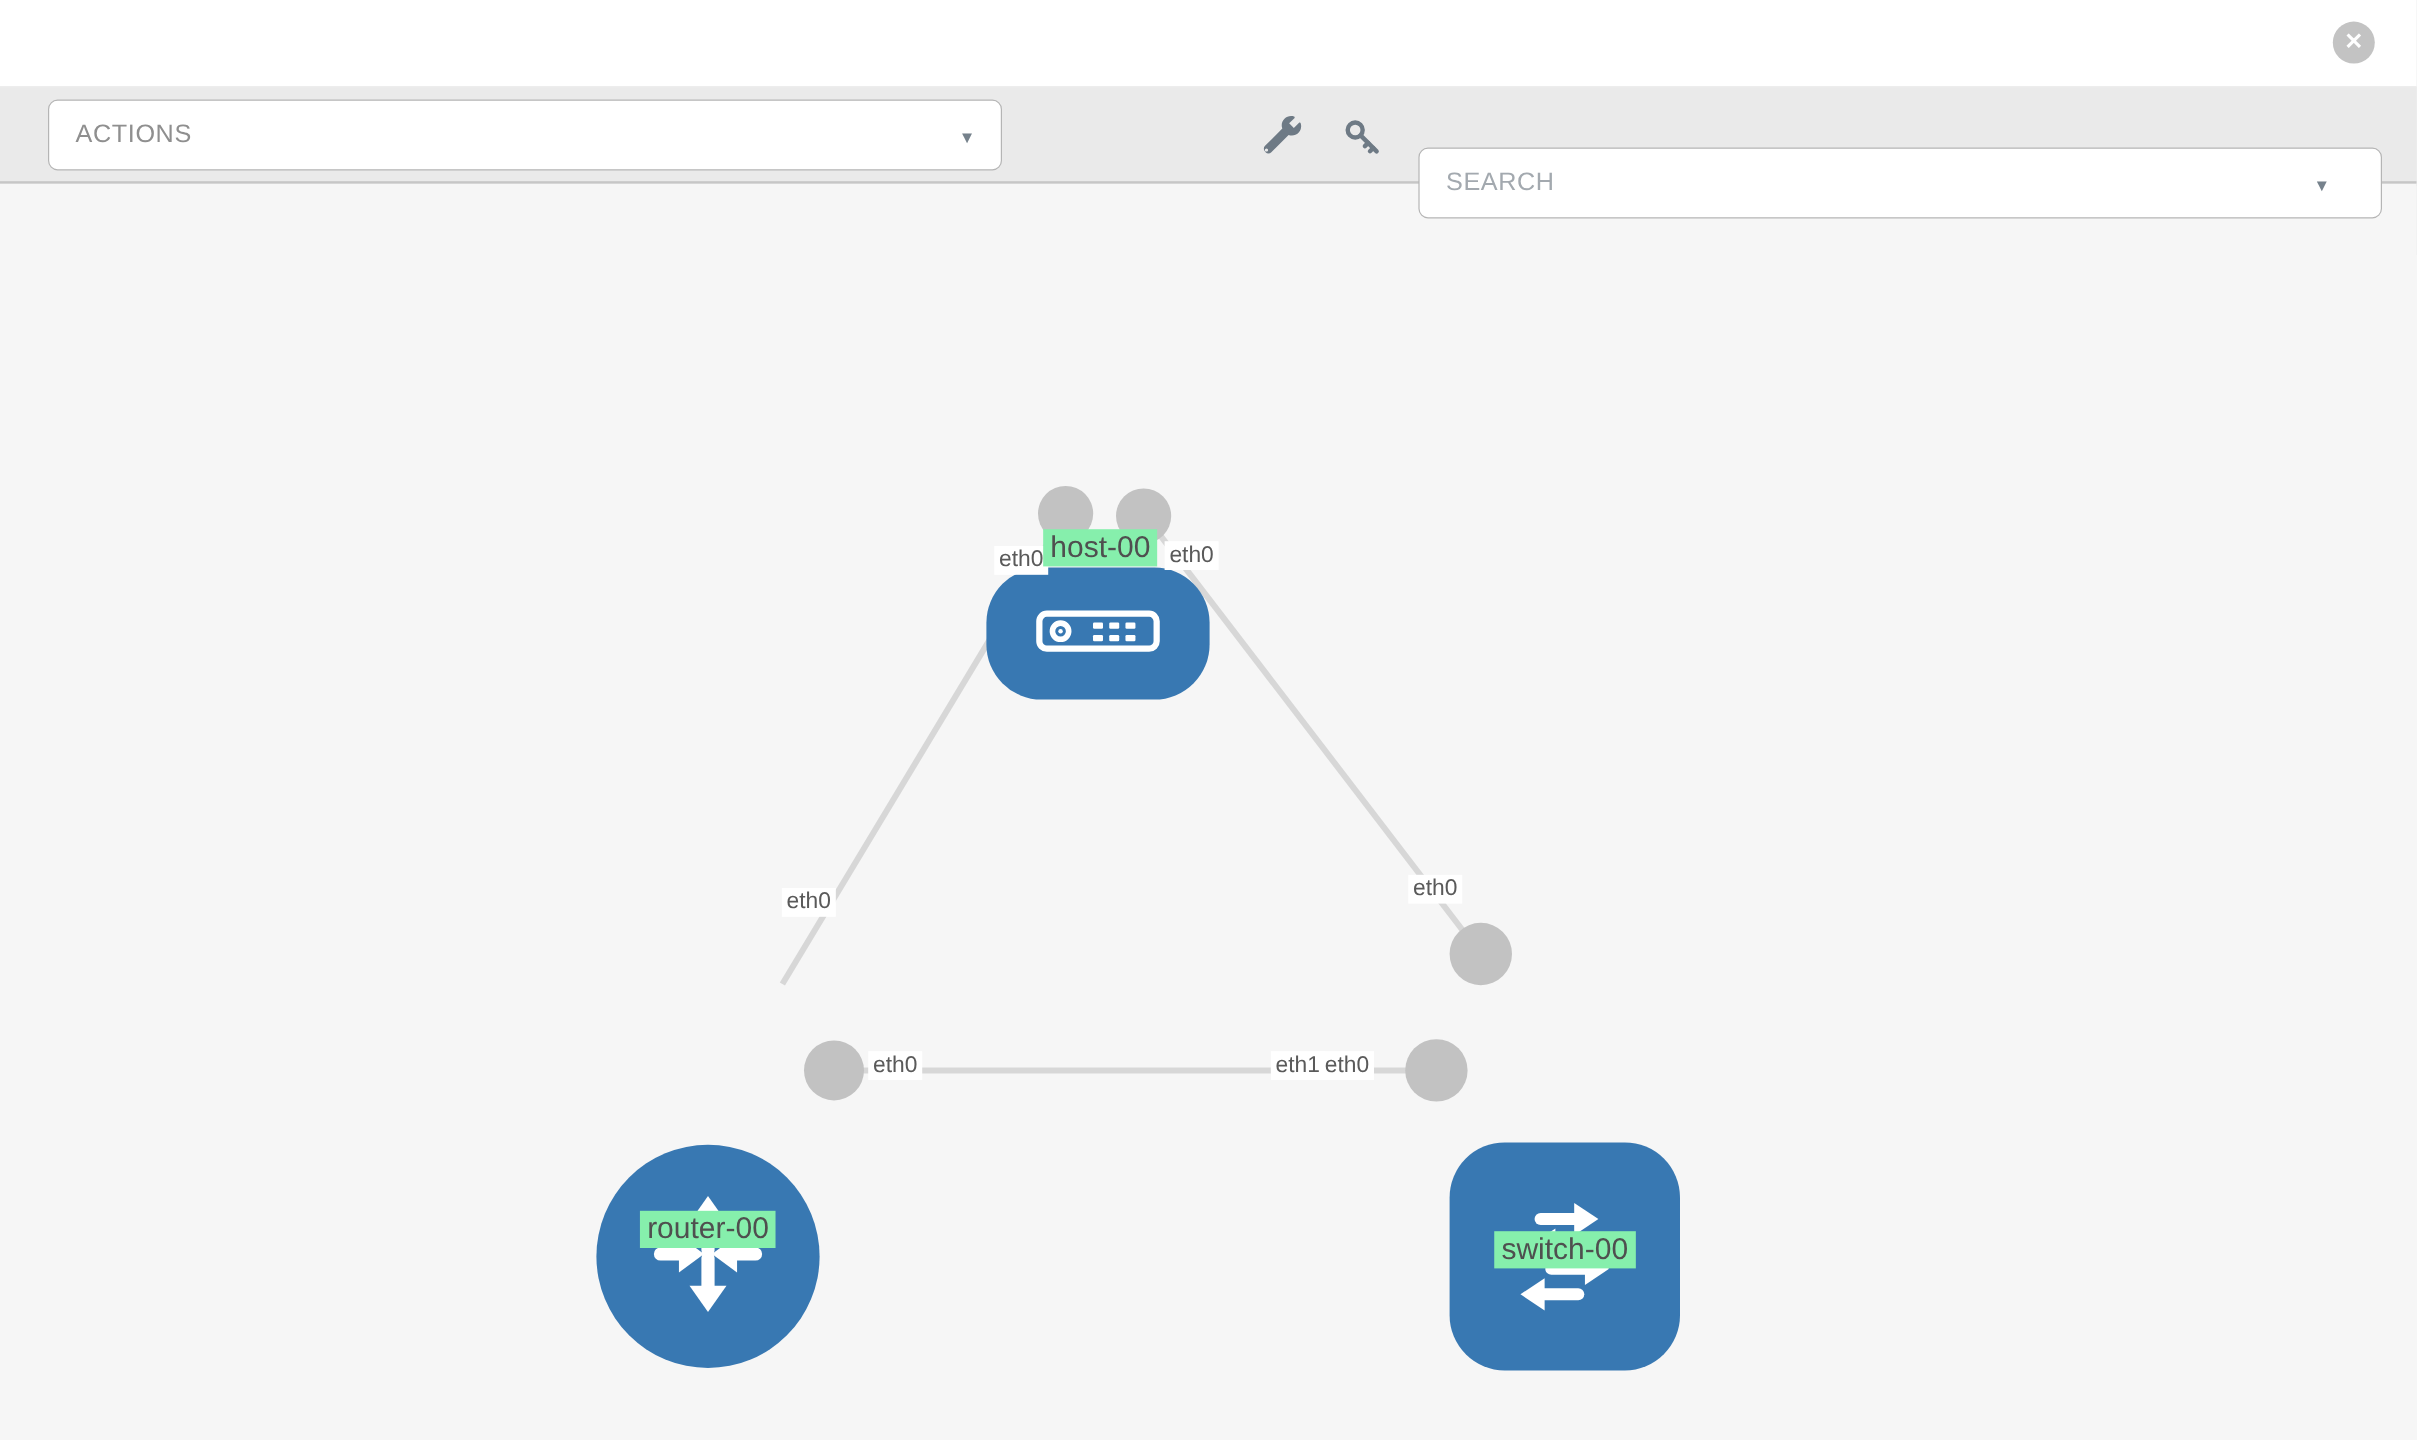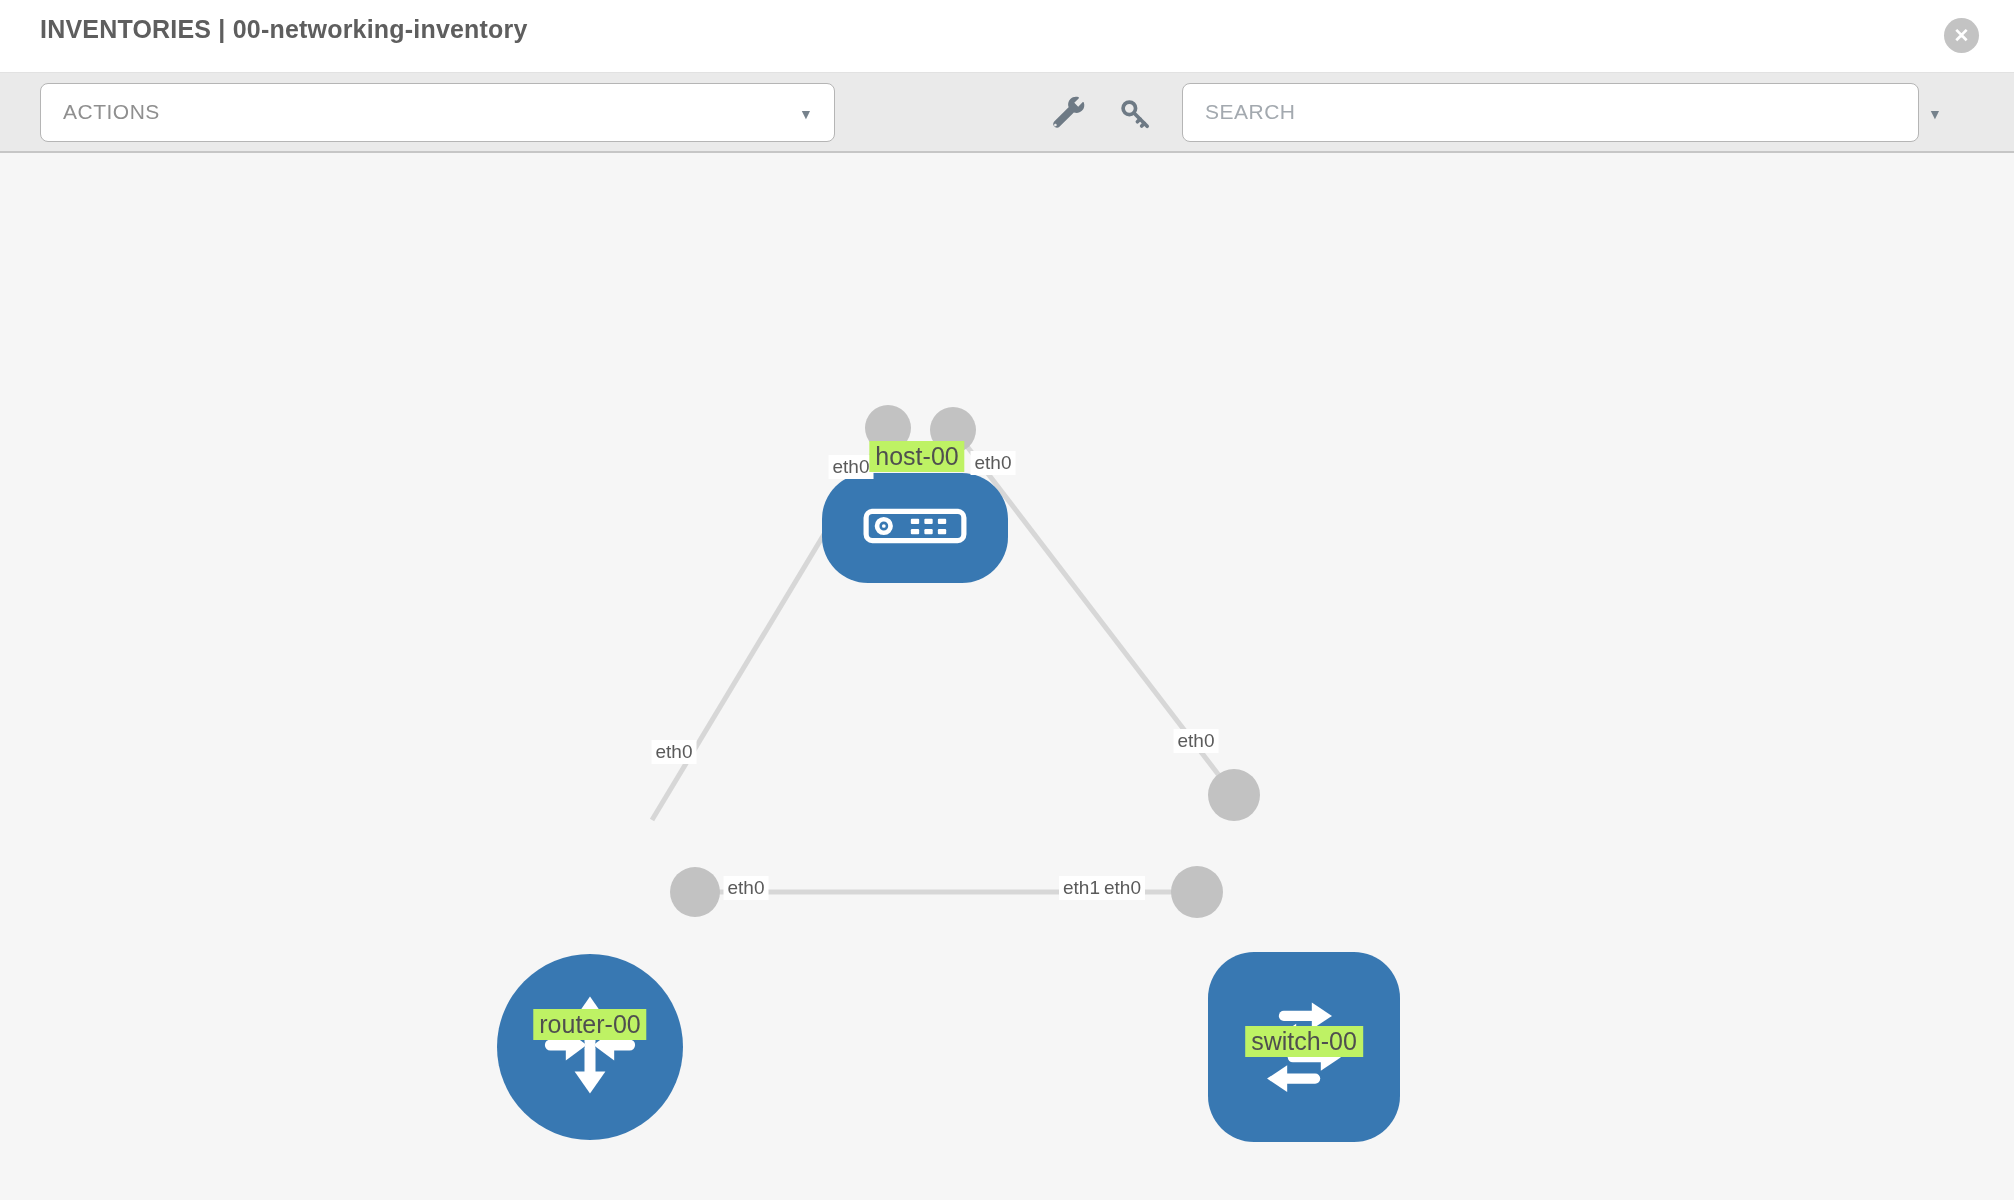--- a/index.html
+++ b/index.html
@@ -37,57 +37,56 @@
   .select-box .select-label {
     position:absolute; left:22px; top:16px;
     font-size:21px; color:#8f8f8f; letter-spacing:0.5px;
   }
   .select-box.search .select-label { color:#a3a9af; }
   .select-box .caret {
     position:absolute; top:22px; font-size:14px; color:#76828c;
   }
   .actions-box { left:40px; width:795px; }
   .actions-box .caret { left:758px; }
-  .search-box { left:1182px; width:737px; }
+  .search-box { left:1182px; width:803px;margin-top:40px; }
   .search-box .caret { left:745px; }
   .tool-icon { position:absolute; cursor:pointer; }
   .wrench-icon { left:1050px; top:22px; }
   .key-icon { left:1118px; top:24px; }
   
   .canvas {
     position:absolute; left:0; top:155px; width:2014px; height:1045px;
     background:#f6f6f6; z-index:1;padding-left:36px;
   }
   .net-svg { position:absolute; left:0; top:0; z-index:2; }
   .node {
     position:absolute; background:#3878b2; z-index:3;
     display:flex; align-items:center; justify-content:center; cursor:pointer;
   }
   .node-host   { left:822px;  top:318px; width:186px; height:110px; border-radius:46px; }
   .node-router { left:497px;  top:799px; width:186px; height:186px; border-radius:50%; }
   .node-switch { left:1208px; top:797px; width:192px; height:190px; border-radius:46px; }
   .node-label {
     position:absolute; transform:translateX(-50%); z-index:6;
-    background:#bef264; color:#4f4f4f; font-size:25px; padding:1px 6px;
+    background:#86efac; color:#4f4f4f; font-size:25px; padding:1px 6px;
     white-space:nowrap;
   }
   .iface-chip {
     position:absolute; z-index:5;
     background:#ffffff; color:#5a5a5a; font-size:19px; padding:1px 4px;
     white-space:nowrap;
   }
   .centered { transform:translateX(-50%); }
 </style>
 </head>
 <body>
 
 <div class="window">
 
   <div class="header">
-    <div class="page-title">INVENTORIES | 00-networking-inventory</div>
     <div class="close-btn">✕</div>
   </div>
 
   <div class="toolbar">
     <div class="select-box actions-box">
       <span class="select-label">ACTIONS</span>
       <span class="caret">▼</span>
     </div>
 
     <span class="tool-icon wrench-icon">

